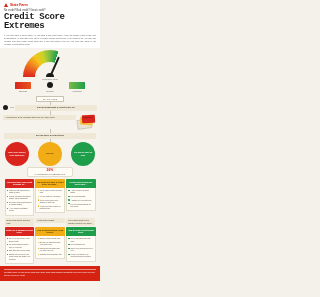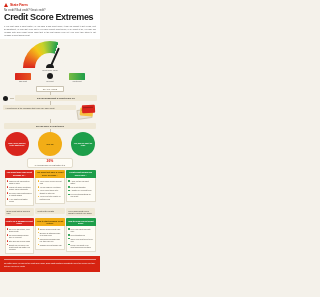--- a/index.html
+++ b/index.html
@@ -16,21 +16,21 @@
   .header{background:#fff;padding:3px 4px 2px 4px;}
   .brand{display:flex;align-items:center;gap:1px;}
   .brand-mark{width:5px;height:4px;position:relative;}
   .brand-mark span{position:absolute;bottom:0;width:0;height:0;
     border-left:2.5px solid transparent;border-right:2.5px solid transparent;
     border-bottom:4px solid #d62311;}
   .brand-name{font-size:3.6px;font-weight:bold;color:#d62311;letter-spacing:-.1px;}
 
   .kicker{font-size:2.6px;color:#444;margin-top:2px;letter-spacing:0;}
   .title{font-size:9px;line-height:9.4px;font-weight:bold;color:#1b1b1b;
-    margin-top:1px;letter-spacing:-.35px;}
+    margin-top:1px;letter-spacing:-.35px;font-family:Liberation Mono, monospace;}
   .intro{font-size:2.05px;line-height:2.9px;color:#555;margin-top:2.5px;
     text-align:justify;}
 
   
   .gauge-wrap{background:#f6f3ec;padding:2px 0 1px 0;display:flex;
     flex-direction:column;align-items:center;}
   .gauge{position:relative;width:54px;height:27px;overflow:hidden;}
   .gauge-arc{width:54px;height:54px;border-radius:50%;
     background:conic-gradient(from 270deg,
       #d9251d 0deg,#e8541f 18deg,#f08b1d 36deg,#f5c518 54deg,

